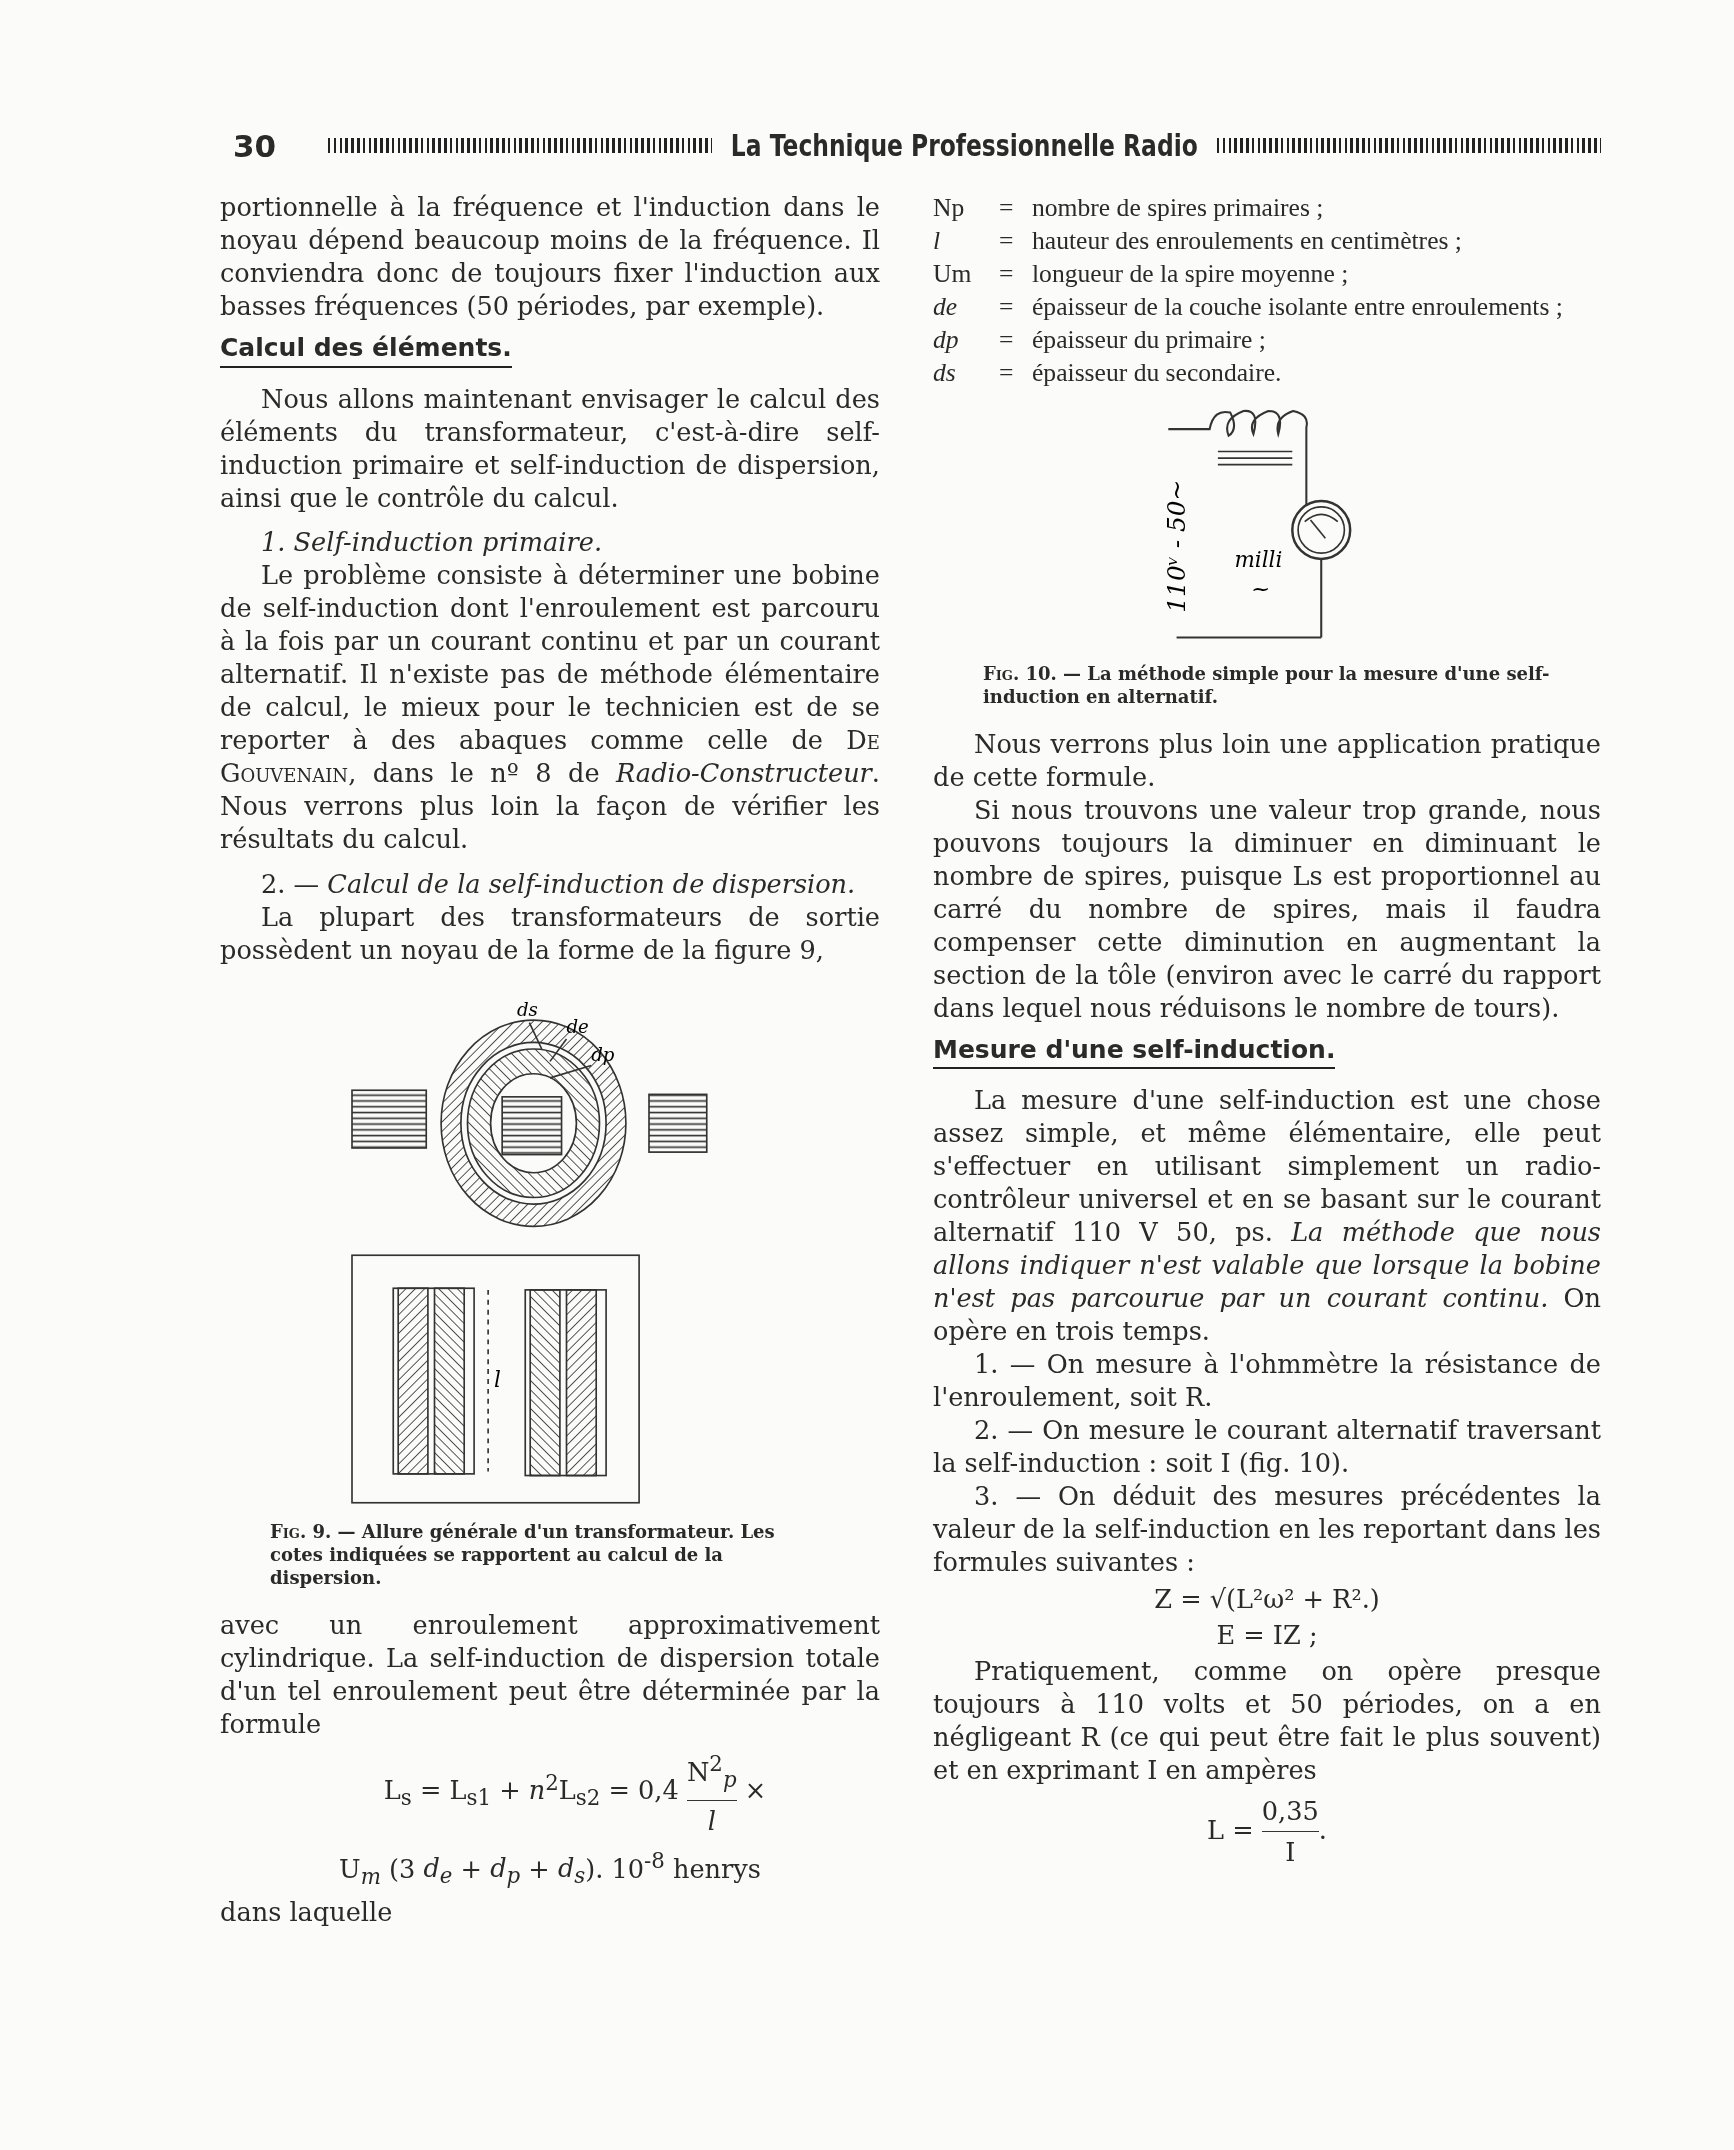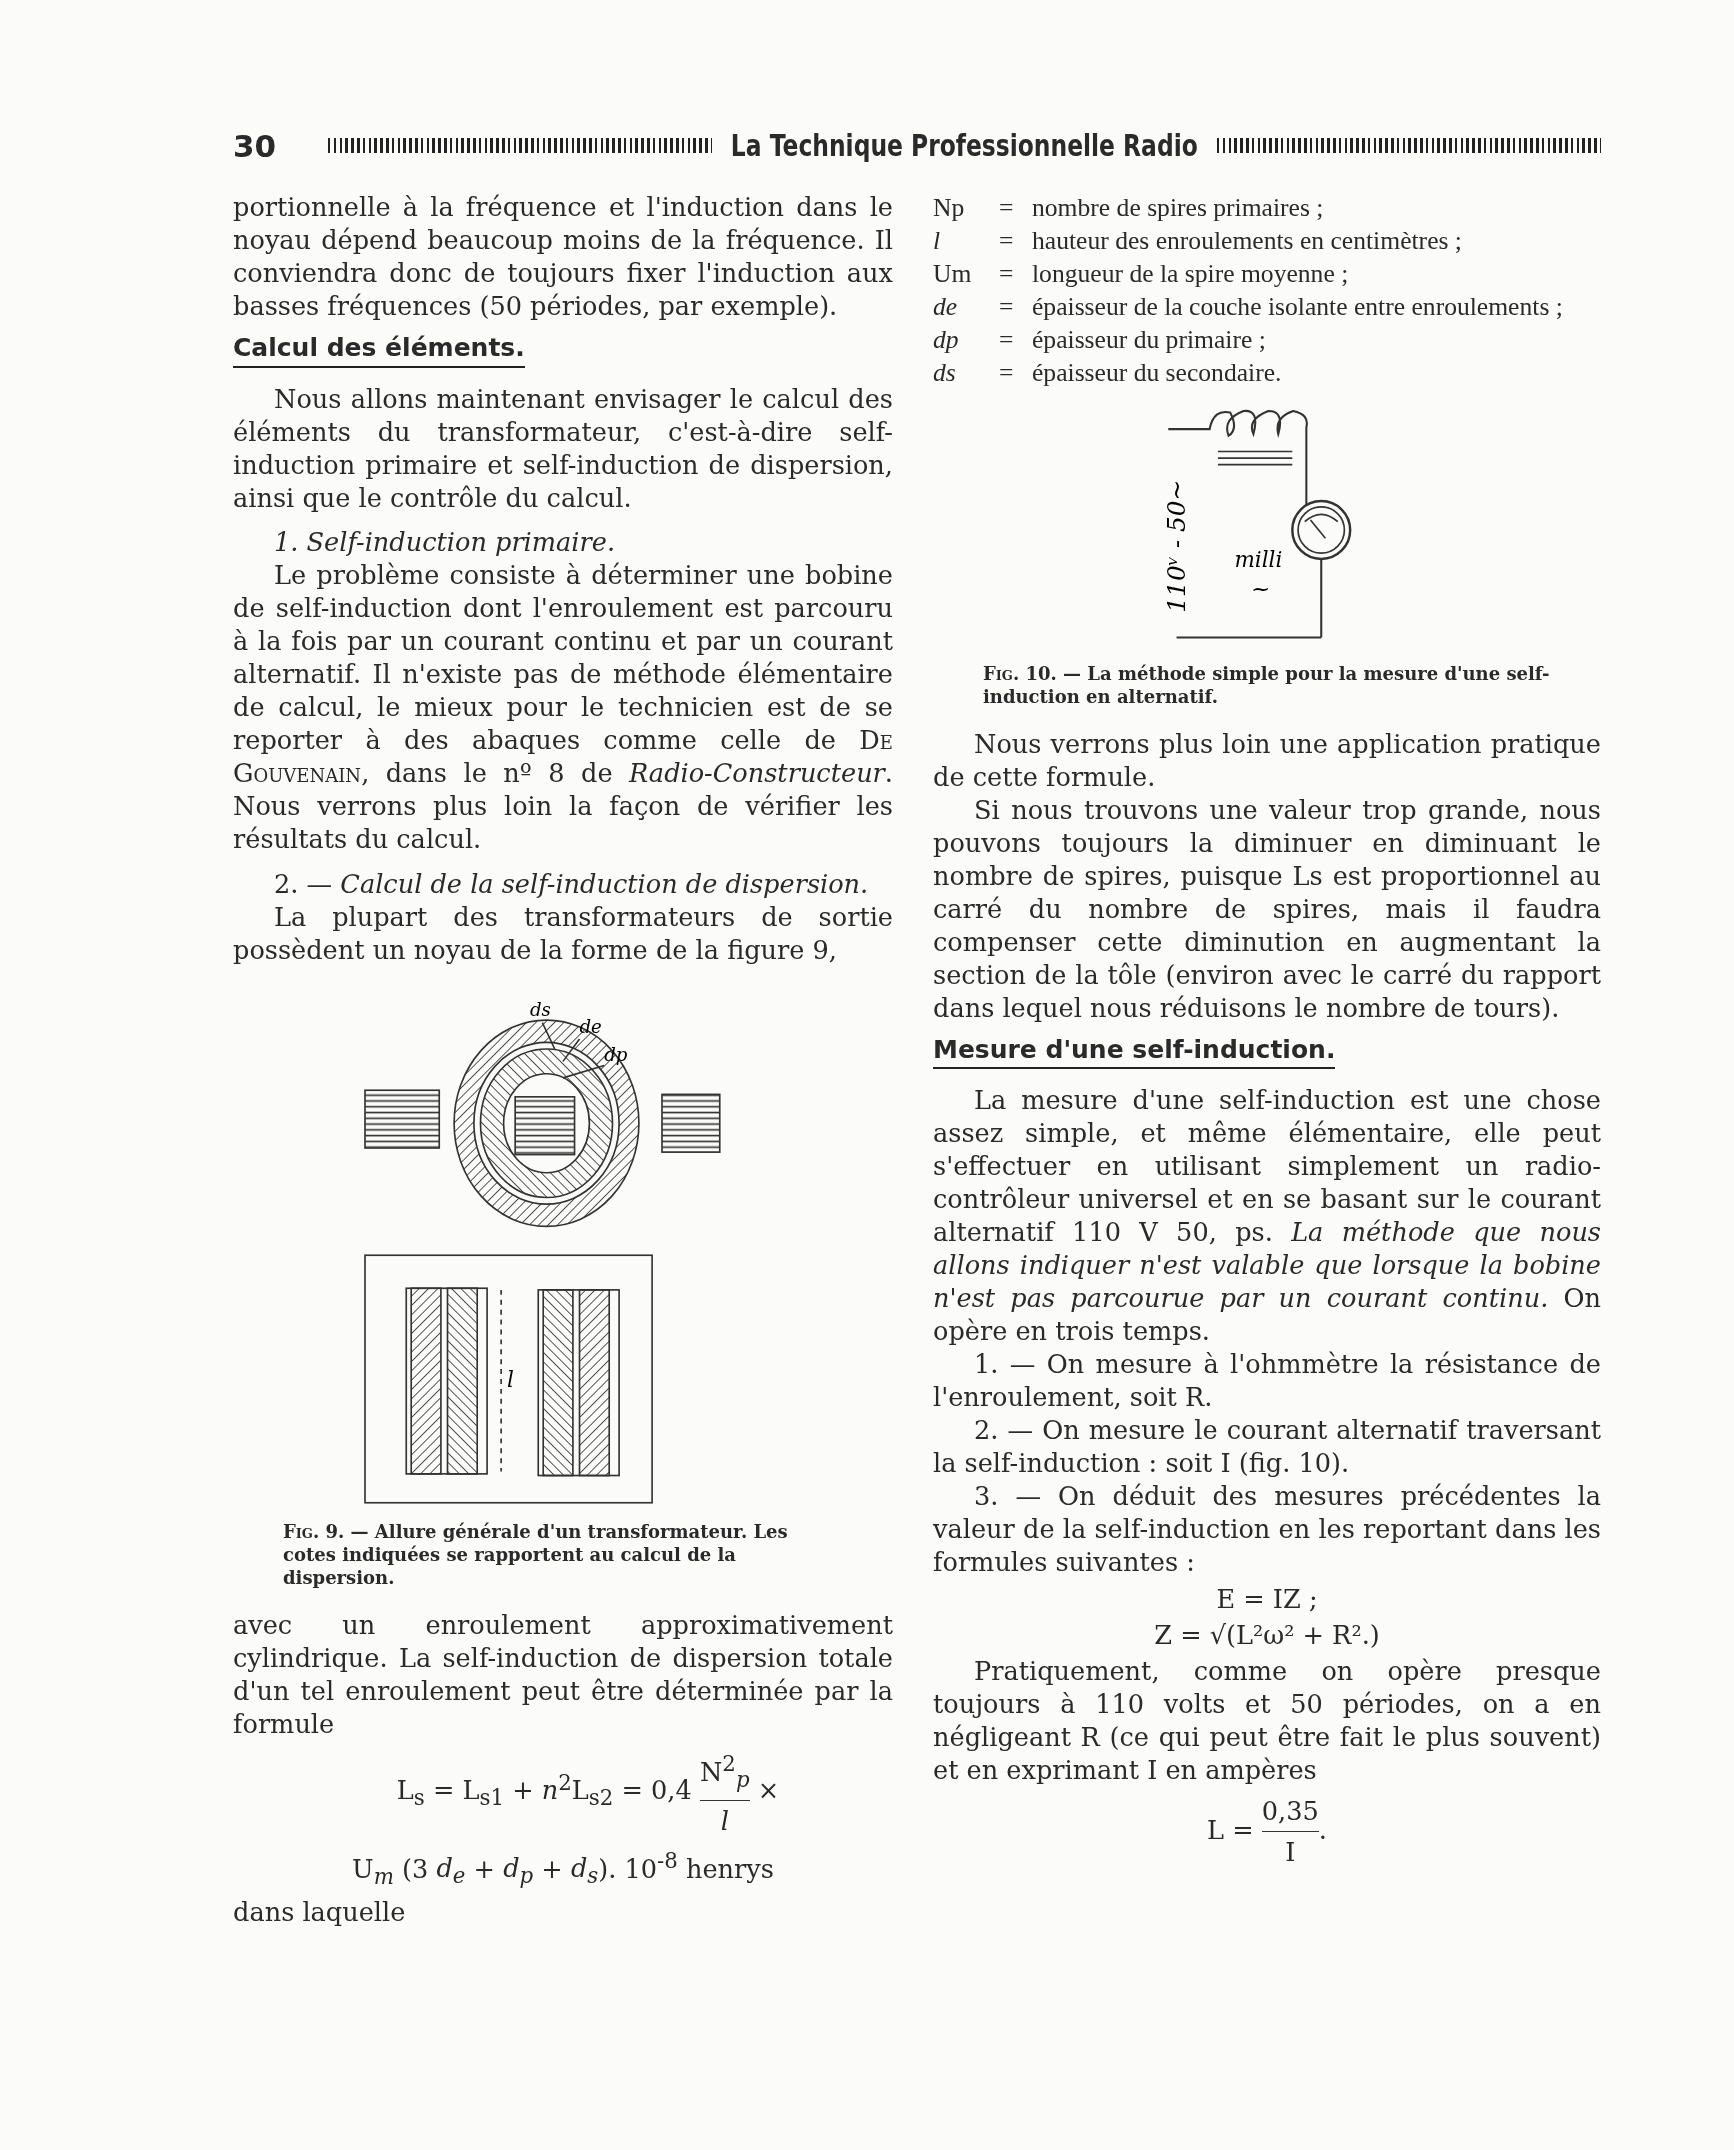--- a/index.html
+++ b/index.html
@@ -3,21 +3,21 @@
 <meta charset="utf-8">
 <style>
   html,body{margin:0;padding:0;}
   body{width:1735px;height:2151px;background:#fbfbf9;position:relative;overflow:hidden;
        font-family:"DejaVu Serif","Liberation Serif",serif;color:#2a2a2a;}
   .header{position:absolute;top:125px;left:233px;width:1380px;height:41px;display:flex;align-items:center;}
   .pgnum{font-family:"DejaVu Sans","Liberation Sans",sans-serif;font-weight:bold;font-size:31px;width:83px;}
   .rule{flex:1;height:15px;background:repeating-linear-gradient(90deg,#222 0 2.5px,transparent 2.5px 5.8px);margin:0 11.6px;}
   .htitle{font-family:"DejaVu Sans","Liberation Sans",sans-serif;font-weight:bold;font-size:30px;transform:scaleX(0.78);white-space:nowrap;margin:0 -58px;}
   .col{position:absolute;top:191px;font-size:25.6px;line-height:33px;}
-  .left{left:233px;width:660px;}
+  .left{left:220px;width:660px;}
   .right{left:933px;width:668px;}
   p{margin:0;text-align:justify;}
   .ind{text-indent:41px;}
   h3{font-family:"DejaVu Sans","Liberation Sans",sans-serif;font-size:25px;font-weight:bold;margin:8px 0 15px;
      display:inline-block;border-bottom:2.5px solid #222;padding-bottom:1.7px;}
   .sp{height:11.6px;}
   .cap{font-size:18px;line-height:23px;font-weight:bold;text-align:left;padding:0 50px;margin:8.3px 0 20px;}
   .sc{font-variant:small-caps;}
   .formula{text-align:center;margin:3.3px 0;}
   .deflist{display:grid;grid-template-columns:66px 33px 1fr;}
@@ -137,21 +137,21 @@
     <p class="cap"><span class="sc">Fig. 10.</span><span> — La méthode simple pour la mesure d'une self-induction en alternatif.</span></p>
   </div>
 
   <p class="ind">Nous verrons plus loin une application pratique de cette formule.</p>
   <p class="ind">Si nous trouvons une valeur trop grande, nous pouvons toujours la diminuer en diminuant le nombre de spires, puisque Ls est proportionnel au carré du nombre de spires, mais il faudra compenser cette diminution en augmentant la section de la tôle (environ avec le carré du rapport dans lequel nous réduisons le nombre de tours).</p>
   <h3>Mesure d'une self-induction.</h3>
   <p class="ind"><span>La mesure d'une self-induction est une chose assez simple, et même élémentaire, elle peut s'effectuer en utilisant simplement un radio-contrôleur universel et en se basant sur le courant alternatif 110 V 50, ps. </span><i>La méthode que nous allons indiquer n'est valable que lorsque la bobine n'est pas parcourue par un courant continu.</i><span> On opère en trois temps.</span></p>
   <p class="ind">1. — On mesure à l'ohmmètre la résistance de l'enroulement, soit R.</p>
   <p class="ind">2. — On mesure le courant alternatif traversant la self-induction : soit I (fig. 10).</p>
   <p class="ind">3. — On déduit des mesures précédentes la valeur de la self-induction en les reportant dans les formules suivantes :</p>
+  <p class="formula">Z = √(L²ω² + R².)</p>
   <p class="formula">E = IZ ;</p>
-  <p class="formula">Z = √(L²ω² + R².)</p>
   <p class="ind">Pratiquement, comme on opère presque toujours à 110 volts et 50 périodes, on a en négligeant R (ce qui peut être fait le plus souvent) et en exprimant I en ampères</p>
   <p class="formula">
     <span>L =</span>
     <span class="frac"><span class="num">0,35</span><span>I</span></span><span>.</span>
   </p>
 </div>
 
 
 </body></html>

